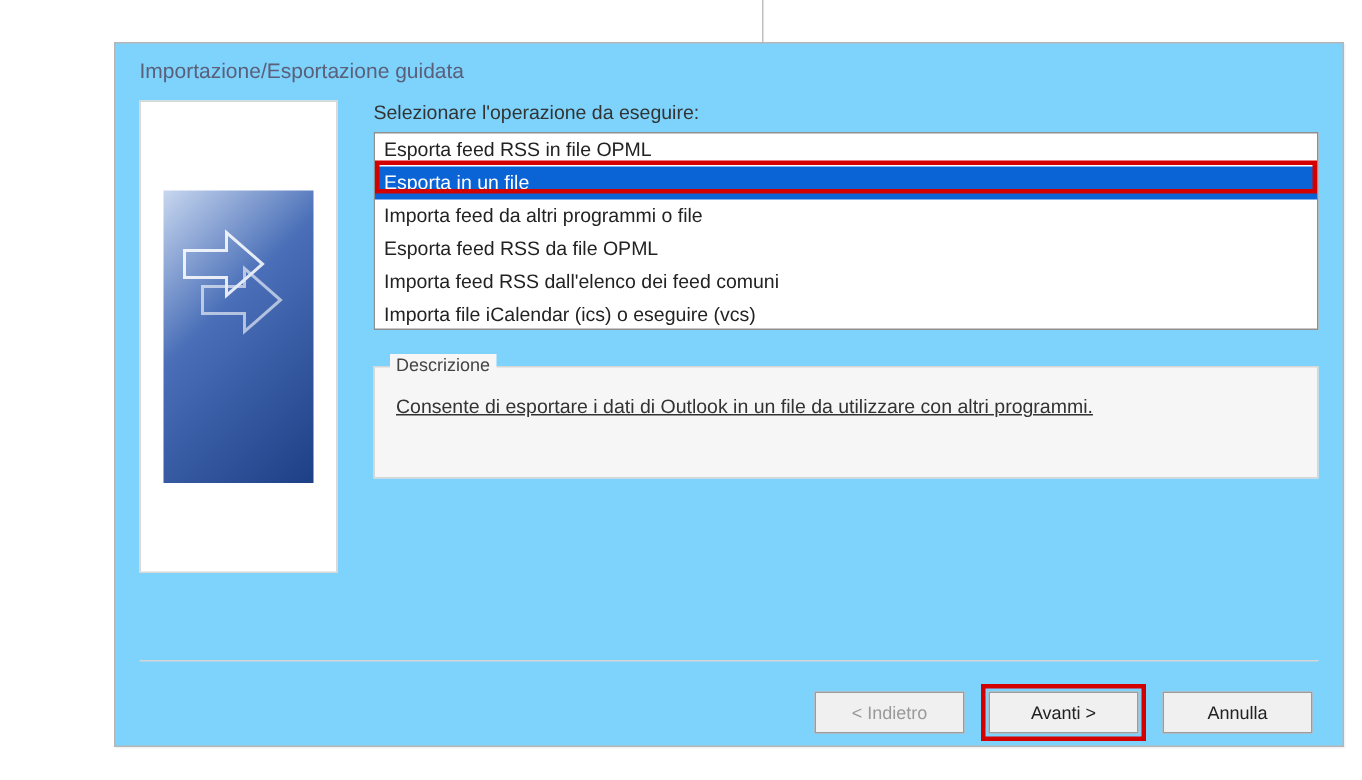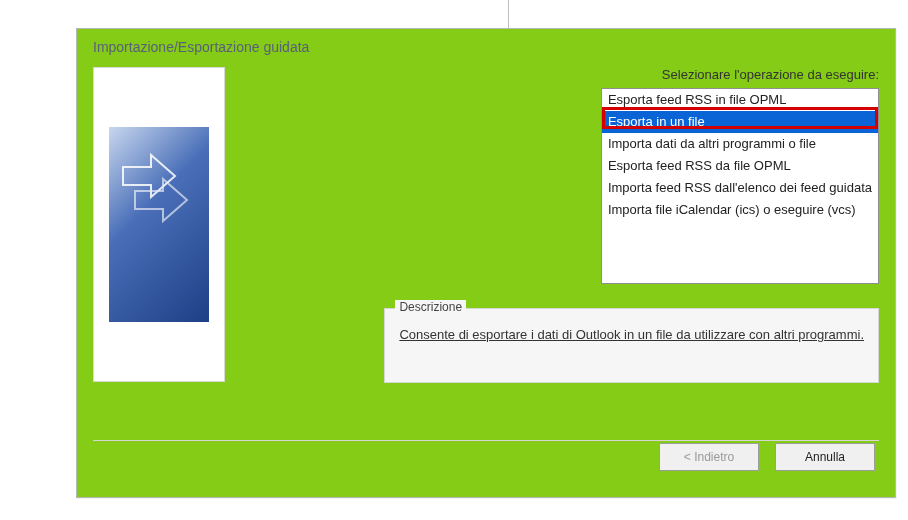--- a/index.html
+++ b/index.html
@@ -18,21 +18,21 @@
       width: 1px;
       height: 28px;
       background: #bfbfbf;
     }
     .dialog {
       position: absolute;
       left: 76px;
       top: 28px;
       width: 820px;
       height: 470px;
-      background: #84cc16;
+      background: #7dd3fc;
       border: 1px solid #b6b6b6;
       box-shadow: 1px 1px 0 rgba(0,0,0,0.05);
     }
     .dialog-title {
       padding: 10px 16px 8px 16px;
       color: #5a5f7a;
       font-size: 14px;
     }
     .dialog-body {
       padding: 4px 16px 0 16px;
@@ -53,31 +53,30 @@
       height: 195px;
       background: linear-gradient(135deg, #c8d7ef 0%, #4a6fb8 40%, #1d3f86 100%);
       position: relative;
       overflow: hidden;
     }
     .image-inner svg { position: absolute; top: 22px; left: 8px; }
     .right-side {
       flex: 1;
       display: flex;
       flex-direction: column;
-      align-items: flex-end;
     }
     .prompt-label {
       color: #333;
       margin-bottom: 6px;
       font-size: 13px;
     }
     .listbox {
       border: 1px solid #8f8f8f;
       background: #ffffff;
-      height: 196px;
+      height: 132px;
       overflow: hidden;
       position: relative;
     }
     .list-item {
       padding: 2px 6px;
       font-size: 13px;
       color: #222;
       cursor: default;
       line-height: 18px;
     }
@@ -122,21 +121,21 @@
       position: absolute;
       left: 16px;
       right: 16px;
       bottom: 56px;
       height: 1px;
       background: #d6d6d6;
     }
     .button-row {
       position: absolute;
       right: 20px;
-      bottom: 26px;
+      bottom: 8px;
       display: flex;
       gap: 16px;
     }
     .btn {
       min-width: 100px;
       height: 28px;
       border: 1px solid #9c9c9c;
       background: #f0f0f0;
       font-size: 12px;
       color: #222;
@@ -174,37 +173,41 @@
         </svg>
       </div>
     </div>
 
     <div class="right-side">
       <div class="prompt-label">Selezionare l'operazione da eseguire:</div>
 
       <div class="listbox">
         <div class="list-item">Esporta feed RSS in file OPML</div>
         <div class="list-item selected">Esporta in un file</div>
-        <div class="list-item">Importa dati da altri programmi o file</div>
+        <div class="list-item">Importa feed da altri programmi o file</div>
         <div class="list-item">Esporta feed RSS da file OPML</div>
-        <div class="list-item">Importa feed RSS dall'elenco dei feed guidata</div>
+        <div class="list-item">Importa feed RSS dall'elenco dei feed comuni</div>
         <div class="list-item">Importa file iCalendar (ics) o eseguire (vcs)</div>
         <div class="highlight-box highlight-list"></div>
       </div>
 
       <div class="desc-group">
         <div class="desc-legend">Descrizione</div>
         <div class="desc-text">Consente di esportare i dati di Outlook in un file da utilizzare con altri programmi.</div>
       </div>
     </div>
   </div>
 
   <div class="footer-sep"></div>
 
   <div class="button-row">
     <div class="btn-wrap">
       <button class="btn" disabled="">&lt; Indietro</button>
     </div>
     <div class="btn-wrap">
+      <button class="btn">Avanti &gt;</button>
+      <div class="highlight-box highlight-btn"></div>
+    </div>
+    <div class="btn-wrap">
       <button class="btn">Annulla</button>
     </div>
   </div>
 </div>
 
 </body></html>

